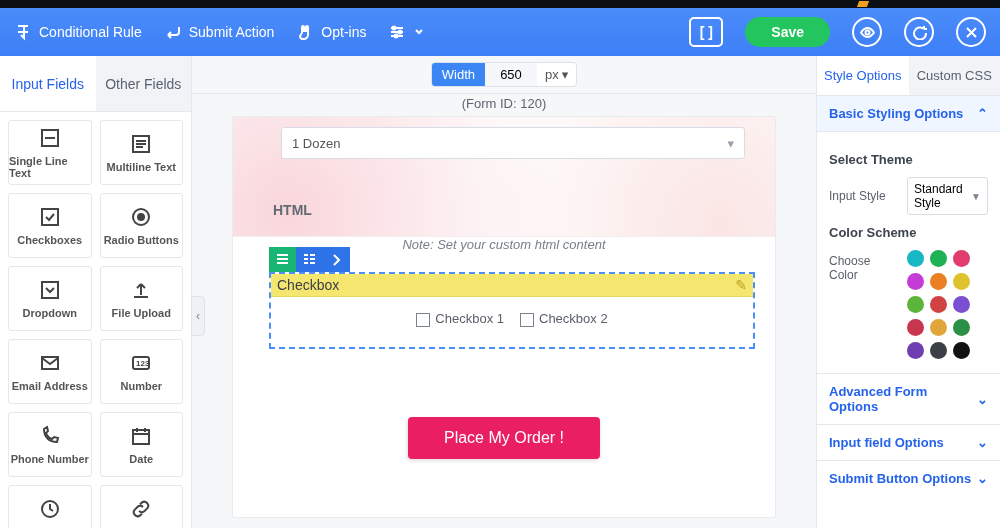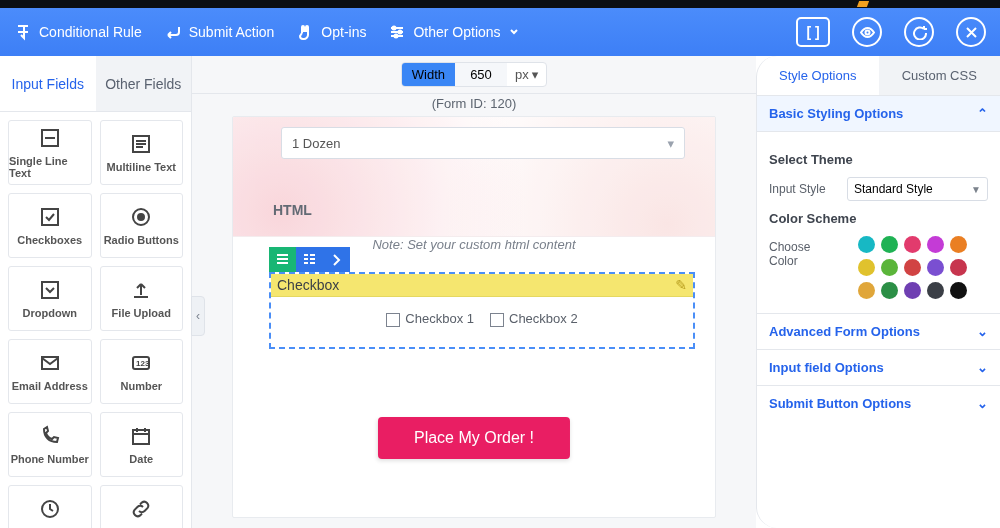--- a/index.html
+++ b/index.html
@@ -40,21 +40,21 @@
   .palette{flex:1;overflow:hidden;padding:8px;display:grid;grid-template-columns:1fr 1fr;gap:8px;position:relative;font-weight:bold;}
   .palette::after{content:"";position:absolute;right:-3px;top:0;width:3px;height:260px;background:#2b74ea;border-radius:2px;}
   .pal-item{border:1px solid #e4e7ec;border-radius:3px;height:65px;display:flex;flex-direction:column;align-items:center;justify-content:center;gap:6px;cursor:grab;background:#fff;}
   .pal-item svg{width:22px;height:22px;stroke:#444;fill:none;stroke-width:2;}
   .pal-item span{font-size:11px;color:#555;}
   
   .center{flex:1;background:#f6f7f9;position:relative;}
   .collapse-nub{position:absolute;left:-1px;top:240px;width:14px;height:40px;background:#eef1f5;border:1px solid #dfe3e9;border-radius:0 4px 4px 0;display:flex;align-items:center;justify-content:center;cursor:pointer;color:#7a828e;font-size:12px;}
   .center-top{display:flex;align-items:center;justify-content:center;height:38px;gap:0;border-bottom:1px solid var(--panel-border);color:#555;font-size:13px;}
   .width-pill{display:flex;align-items:center;background:#fff;border:1px solid #dfe3e9;border-radius:4px;overflow:hidden;}
-  .width-pill .lbl{background:#3a86f5;color:#000000;padding:4px 10px;font-size:13px;}
+  .width-pill .lbl{background:#3a86f5;color:#ffffff;padding:4px 10px;font-size:13px;}
   .width-pill input{width:52px;border:none;background:#f5f7fa;text-align:center;font-size:13px;padding:4px 2px;outline:none;}
   .width-pill .unit{padding:4px 8px;font-size:13px;color:#555;display:flex;align-items:center;gap:3px;}
   .form-id{position:absolute;left:0;right:0;top:40px;text-align:center;font-size:13px;color:#5d6570;}
   .form-canvas{position:absolute;left:40px;right:40px;top:60px;bottom:10px;background:#fff;border:1px solid #e8ebef;overflow:hidden;border-radius:2px;}
   .pinkbg{position:absolute;left:0;right:0;top:0;height:120px;background:
      radial-gradient(circle at 10% 80%, #f9d0d6 0%, rgba(255,255,255,0) 55%),
      radial-gradient(circle at 90% 90%, #fae1e0 0%, rgba(255,255,255,0) 50%),
      #fff;border-bottom:1px solid #f3e9eb;opacity:.85;}
   .dropdown-field{position:absolute;left:48px;right:30px;top:10px;height:32px;border:1px solid #d8dde5;border-radius:3px;background:#fff;display:flex;align-items:center;padding:0 10px;font-size:13px;color:#555;}
   .dropdown-field .caret{margin-left:auto;color:#9aa2ae;}
@@ -67,21 +67,21 @@
   .bt.b{background:#2f73e8;}
   .bt.b2{background:#2f73e8;}
   .bt svg{width:15px;height:15px;stroke:#fff;fill:none;stroke-width:2;}
   .sel-block{position:absolute;left:36px;right:20px;top:155px;border:2px dashed #4a8ef7;background:#fff;padding:0;}
   .sel-header{background:var(--yellow);display:flex;align-items:center;padding:3px 6px;font-size:14px;color:#3a3f47;border-bottom:1px solid #e5d860;}
   .sel-header .pen{margin-left:auto;color:#b89e1e;}
   .sel-body{padding:14px 0 20px;display:flex;gap:16px;justify-content:center;font-size:13px;color:#5a606a;}
   .cb{width:14px;height:14px;border:1px solid #7c838f;display:inline-block;vertical-align:middle;margin-right:5px;}
   .submit-btn{position:absolute;left:50%;transform:translateX(-50%);top:300px;background:var(--btn-pink);color:#fff;border:none;padding:12px 36px;font-size:16px;font-weight:500;border-radius:4px;cursor:pointer;box-shadow:0 2px 4px rgba(0,0,0,.12);}
   
-  .right{width:244px;border-left:1px solid var(--panel-border);background:#fff;display:flex;flex-direction:column;font-size:13px;border-radius:21px;}
+  .right{width:184px;border-left:1px solid var(--panel-border);background:#fff;display:flex;flex-direction:column;font-size:13px;}
   .right-tabs{display:flex;height:40px;}
   .right-tab{flex:1;display:flex;align-items:center;justify-content:center;cursor:pointer;font-size:13px;border-bottom:1px solid var(--panel-border);}
   .right-tab.active{color:var(--blue-link);font-weight:500;}
   .right-tab.inactive{background:#f1f3f6;color:#5a6270;}
   .acc-head{padding:10px 12px;color:var(--blue-link);font-weight:600;display:flex;align-items:center;border-bottom:1px solid var(--panel-border);cursor:pointer;background:#f0f6ff;}
   .acc-head .chev{margin-left:auto;color:var(--blue-link);}
   .acc-head.collapsed{background:#fff;border-top:1px solid var(--panel-border);border-bottom:none;}
   .acc-body{padding:14px 12px 4px;}
   .sec-title{font-size:13px;color:#3e444e;font-weight:600;margin:6px 0 8px;}
   .row{display:flex;align-items:center;gap:8px;margin:10px 0;}
@@ -117,27 +117,27 @@
       </svg>
     <span>Opt-ins</span>
   </div>
   <div class="tool">
     <svg>
         <path d="M3 5h12M3 9h12M3 13h12"></path>
         <circle cx="6" cy="5" r="1.5" fill="#fff"></circle>
         <circle cx="12" cy="9" r="1.5" fill="#fff"></circle>
         <circle cx="8" cy="13" r="1.5" fill="#fff"></circle>
       </svg>
-    <span>Other Options</span>
     <svg style="width:12px;height:12px">
         <path d="M3 4l3 3 3-3"></path>
       </svg>
   </div>
   <div class="spacer"></div>
   <div class="br-icon">[ ]</div>
+  <button class="save-btn">Save</button>
   <div class="circ">
       <svg>
         <path d="M1 7.5S4 3 7.5 3 14 7.5 14 7.5 11 12 7.5 12 1 7.5 1 7.5z"></path>
         <circle cx="7.5" cy="7.5" r="2"></circle>
       </svg>
     </div>
   <div class="circ">
       <svg>
         <path d="M12 4a6 6 0 1 0 2 4M12 4V1m0 3h3"></path>
       </svg>

